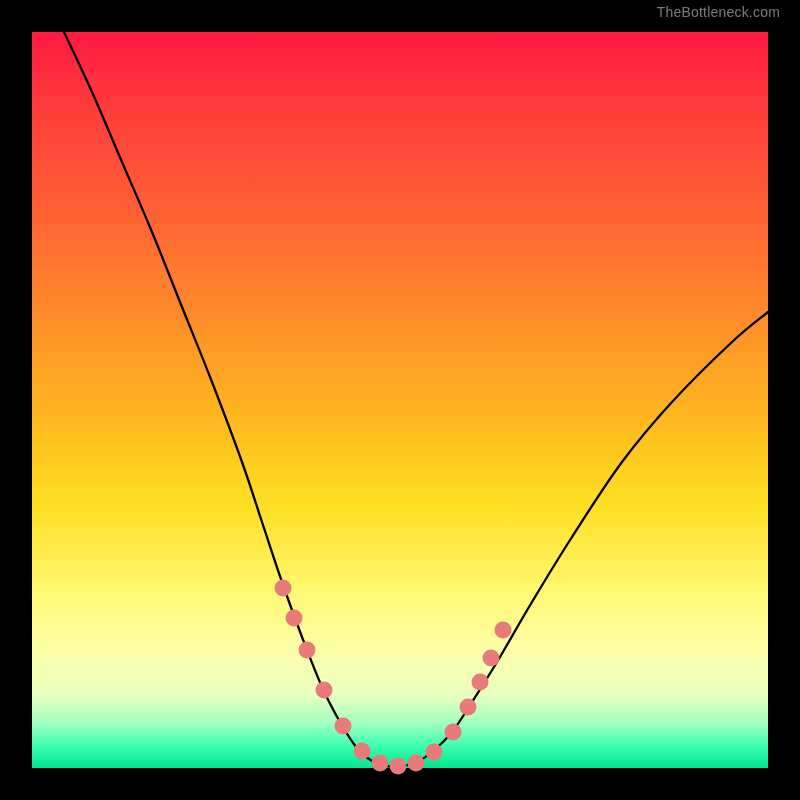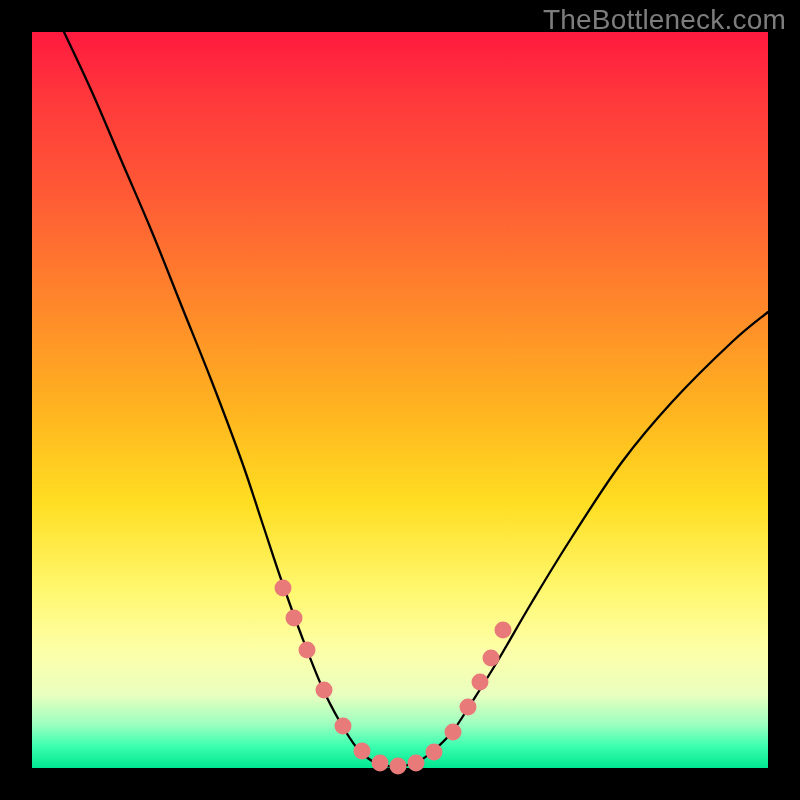--- a/index.html
+++ b/index.html
@@ -37,23 +37,23 @@
       #fdffa8 84%,
       #eaffbf 90%,
       #9effc0 94%,
       #3dffb0 97%,
       #00e690 100%);
   }
 
   .watermark {
     position: absolute;
     top: 4px;
-    right: 14px;
+    right: 20px;
     color: #7d7d7d;
-    font-size: 28px;
+    font-size: 14px;
     font-weight: 500;
     letter-spacing: 0.2px;
     white-space: nowrap;
   }
 
   svg.curve {
     position: absolute;
     left: 32px;
     top: 32px;
     width: 736px;

